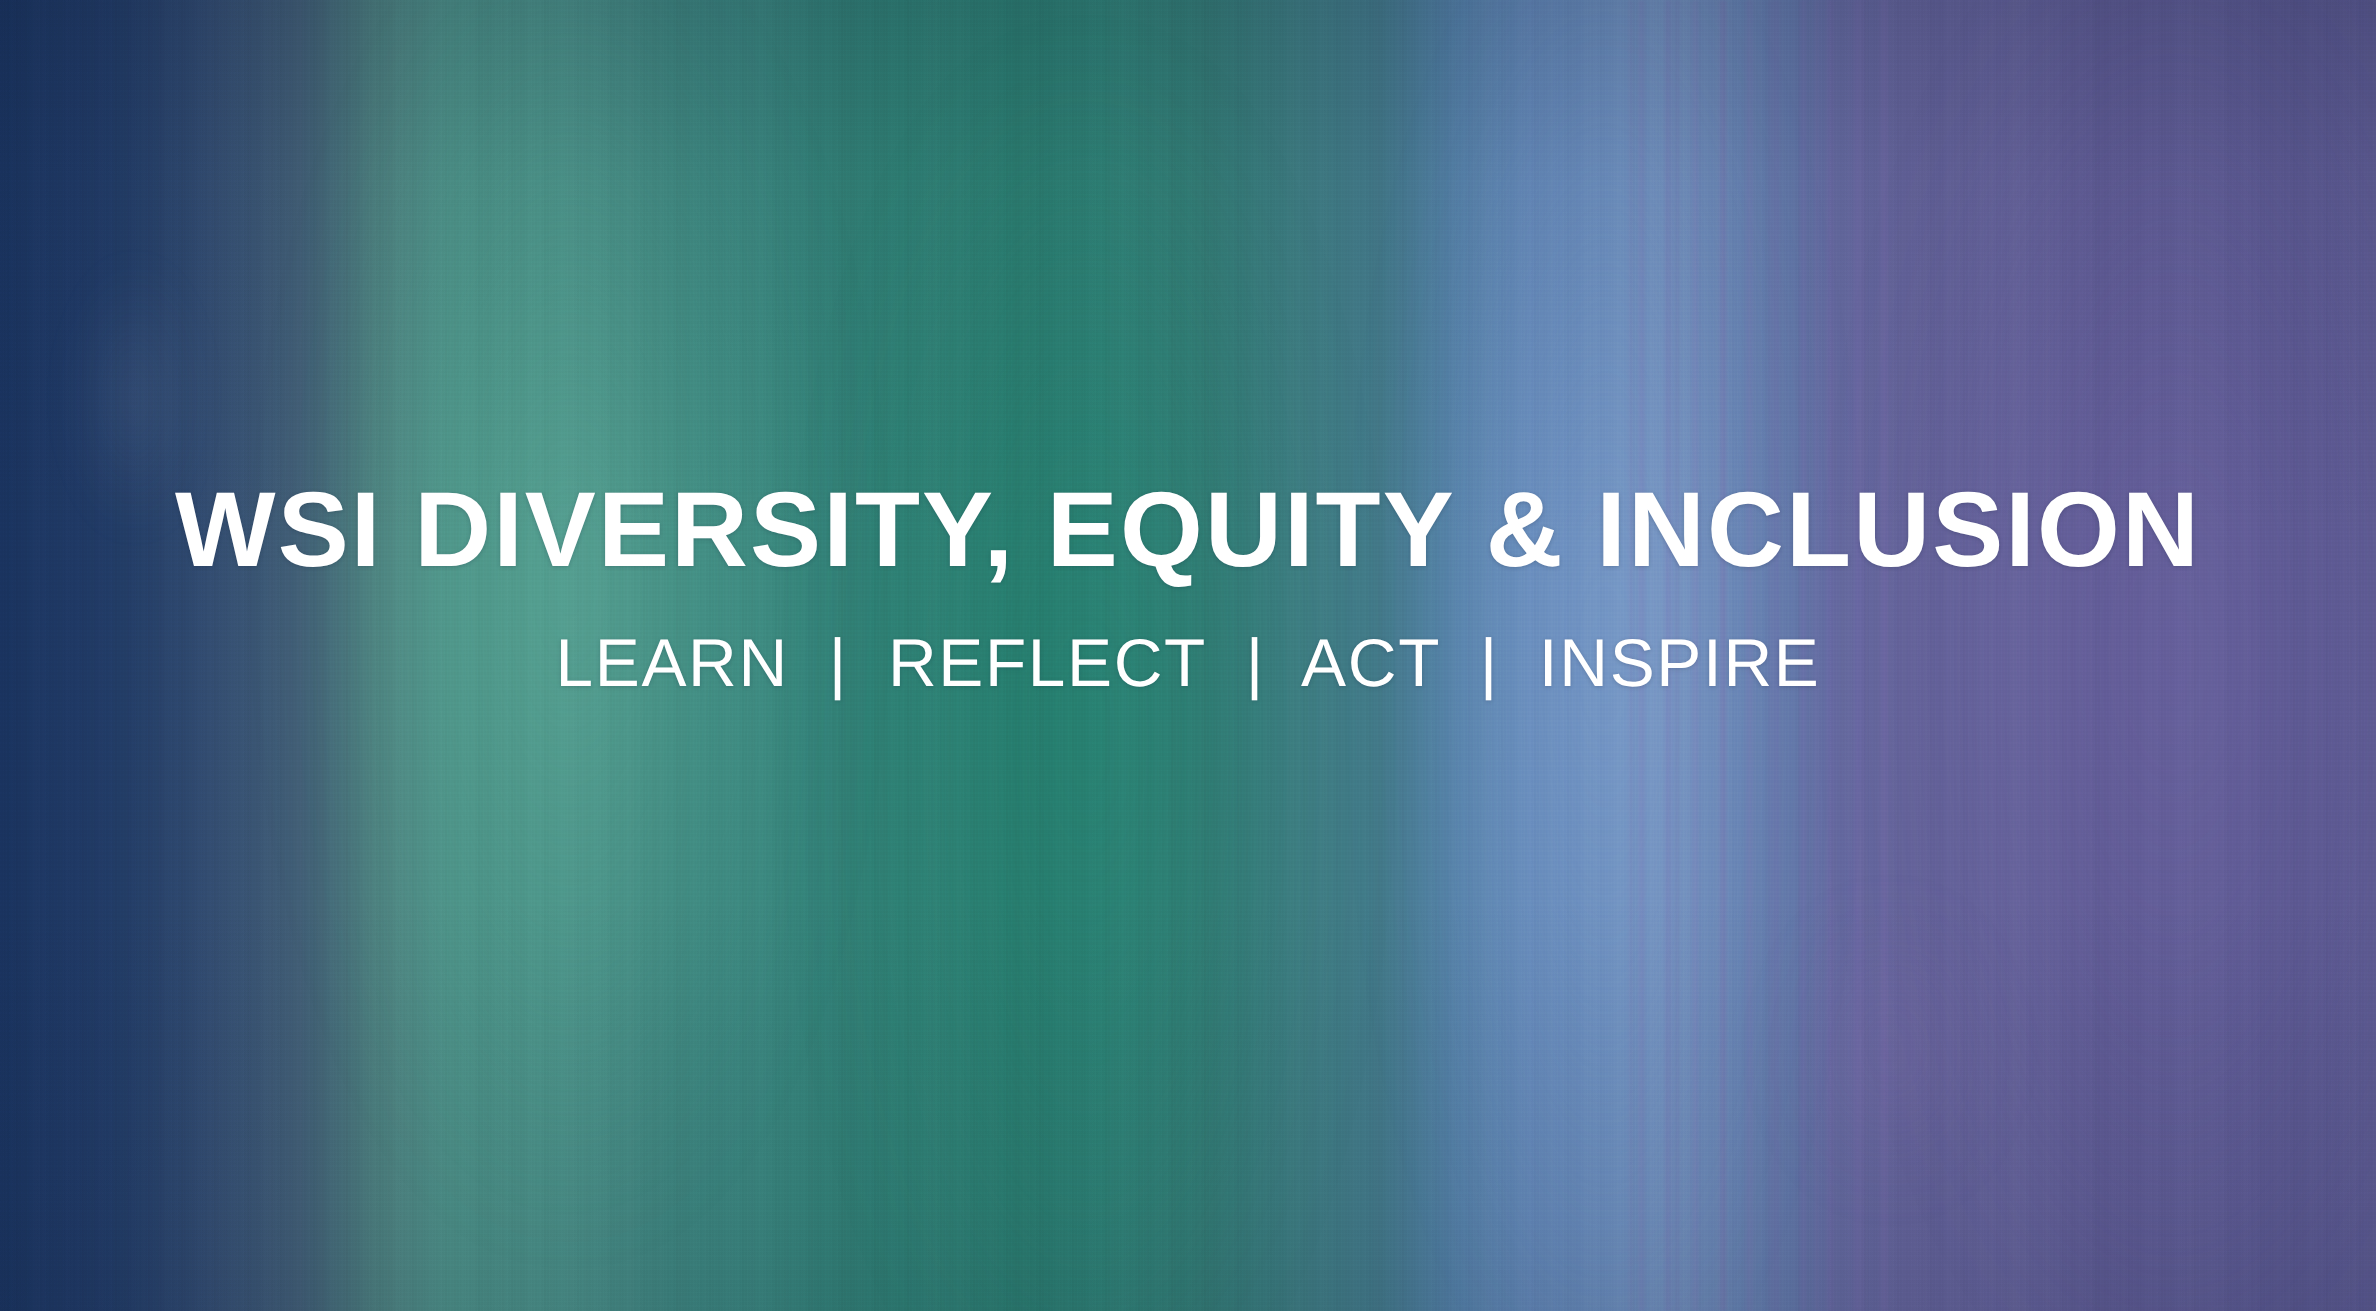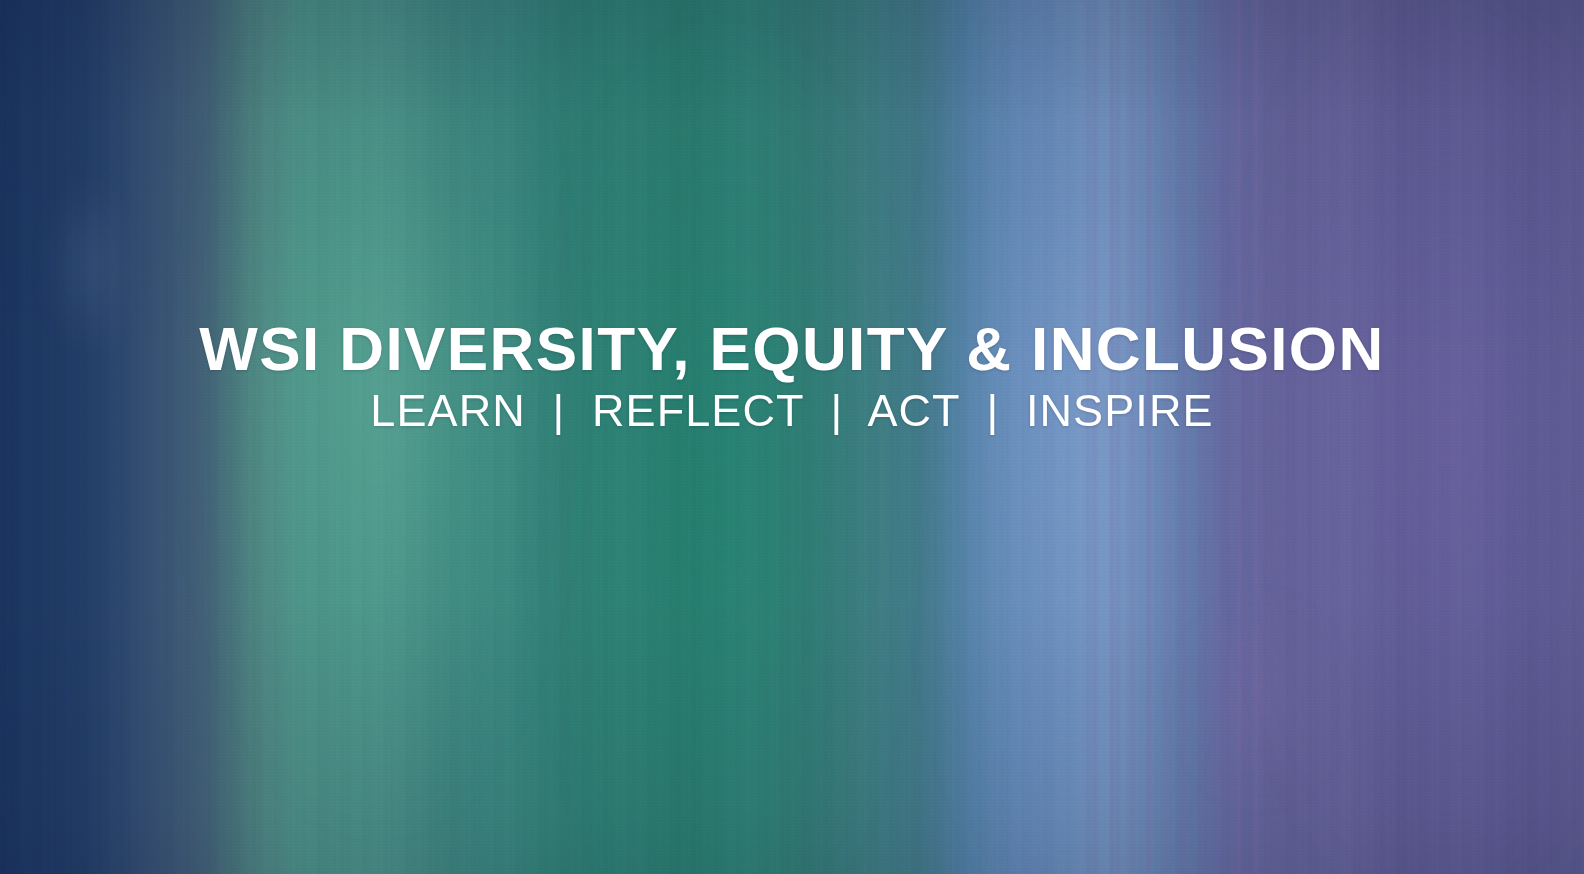--- a/index.html
+++ b/index.html
@@ -218,33 +218,33 @@
     inset:0;
     z-index:5;
     display:flex;
     flex-direction:column;
     align-items:center;
     justify-content:flex-start;
   }
 
   .headline {
     margin-top:318px;
-    font-size:62px;
+    font-size:71px;
     line-height:1;
     font-weight:700;
     letter-spacing:1.4px;
     color:#ffffff;
     white-space:nowrap;
     text-align:center;
     text-shadow:0 1px 3px rgba(20,30,55,0.22);
     user-select:none;
   }
 
   .subhead {
-    margin-top:8px;
+    margin-top:30px;
     font-size:45px;
     line-height:1;
     font-weight:400;
     letter-spacing:1.1px;
     color:#ffffff;
     white-space:nowrap;
     text-align:center;
     text-shadow:0 1px 3px rgba(20,30,55,0.20);
     user-select:none;
   }

